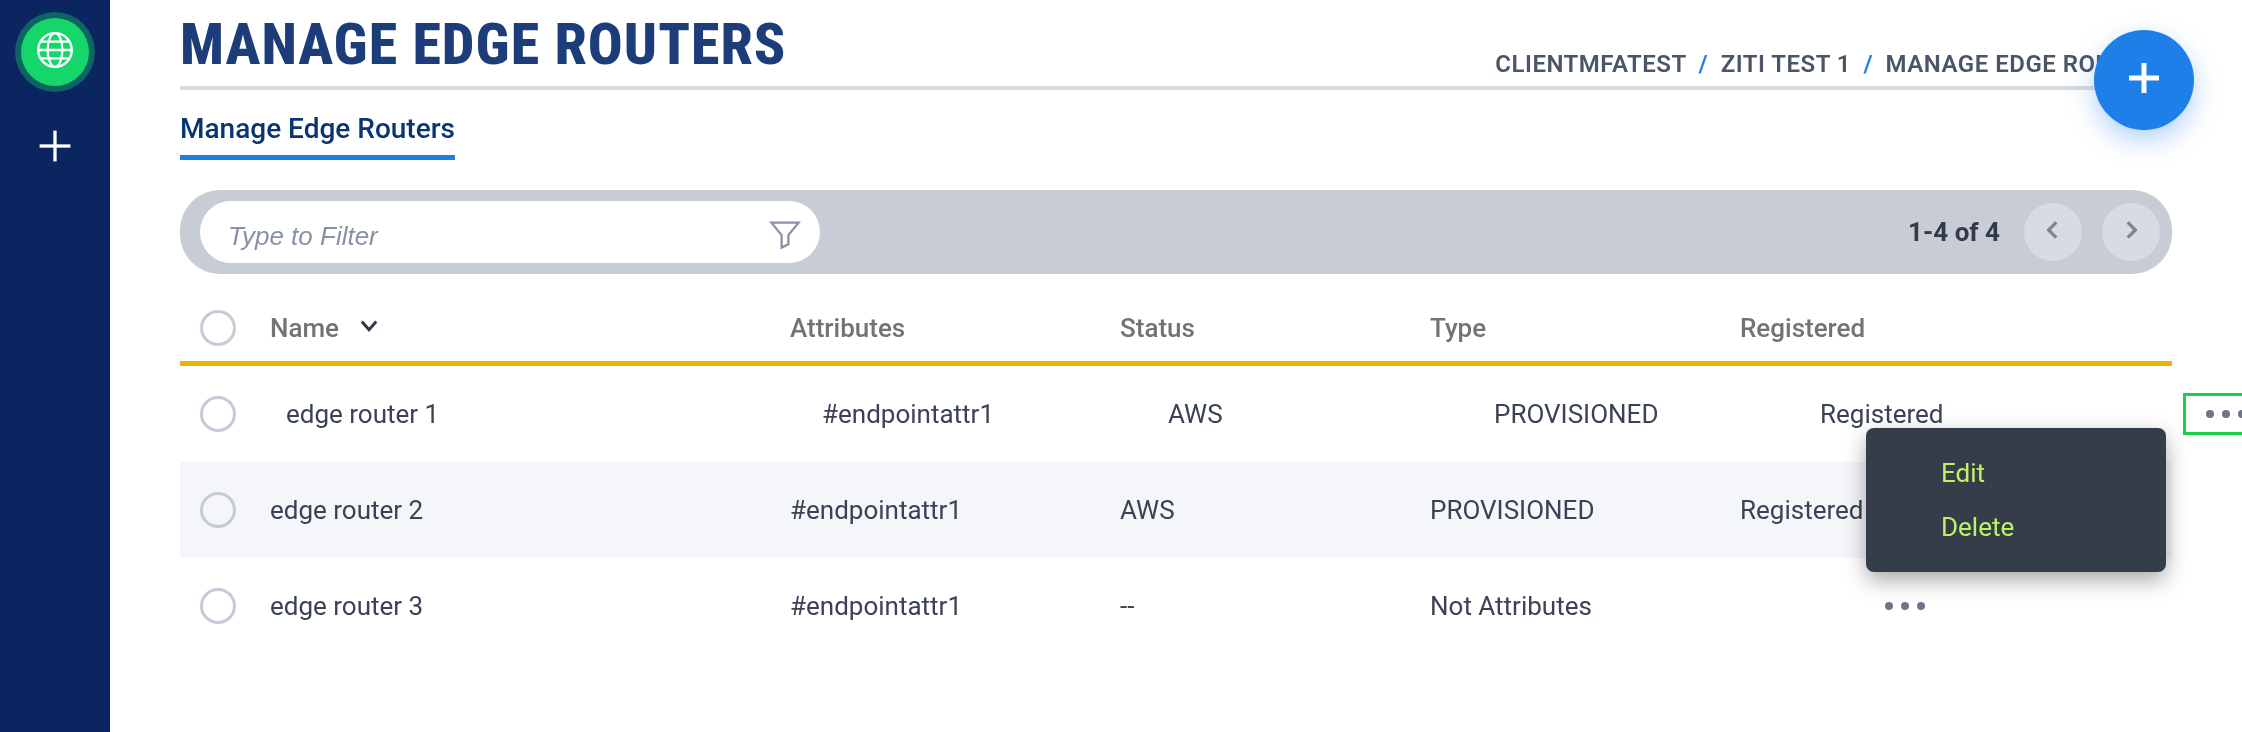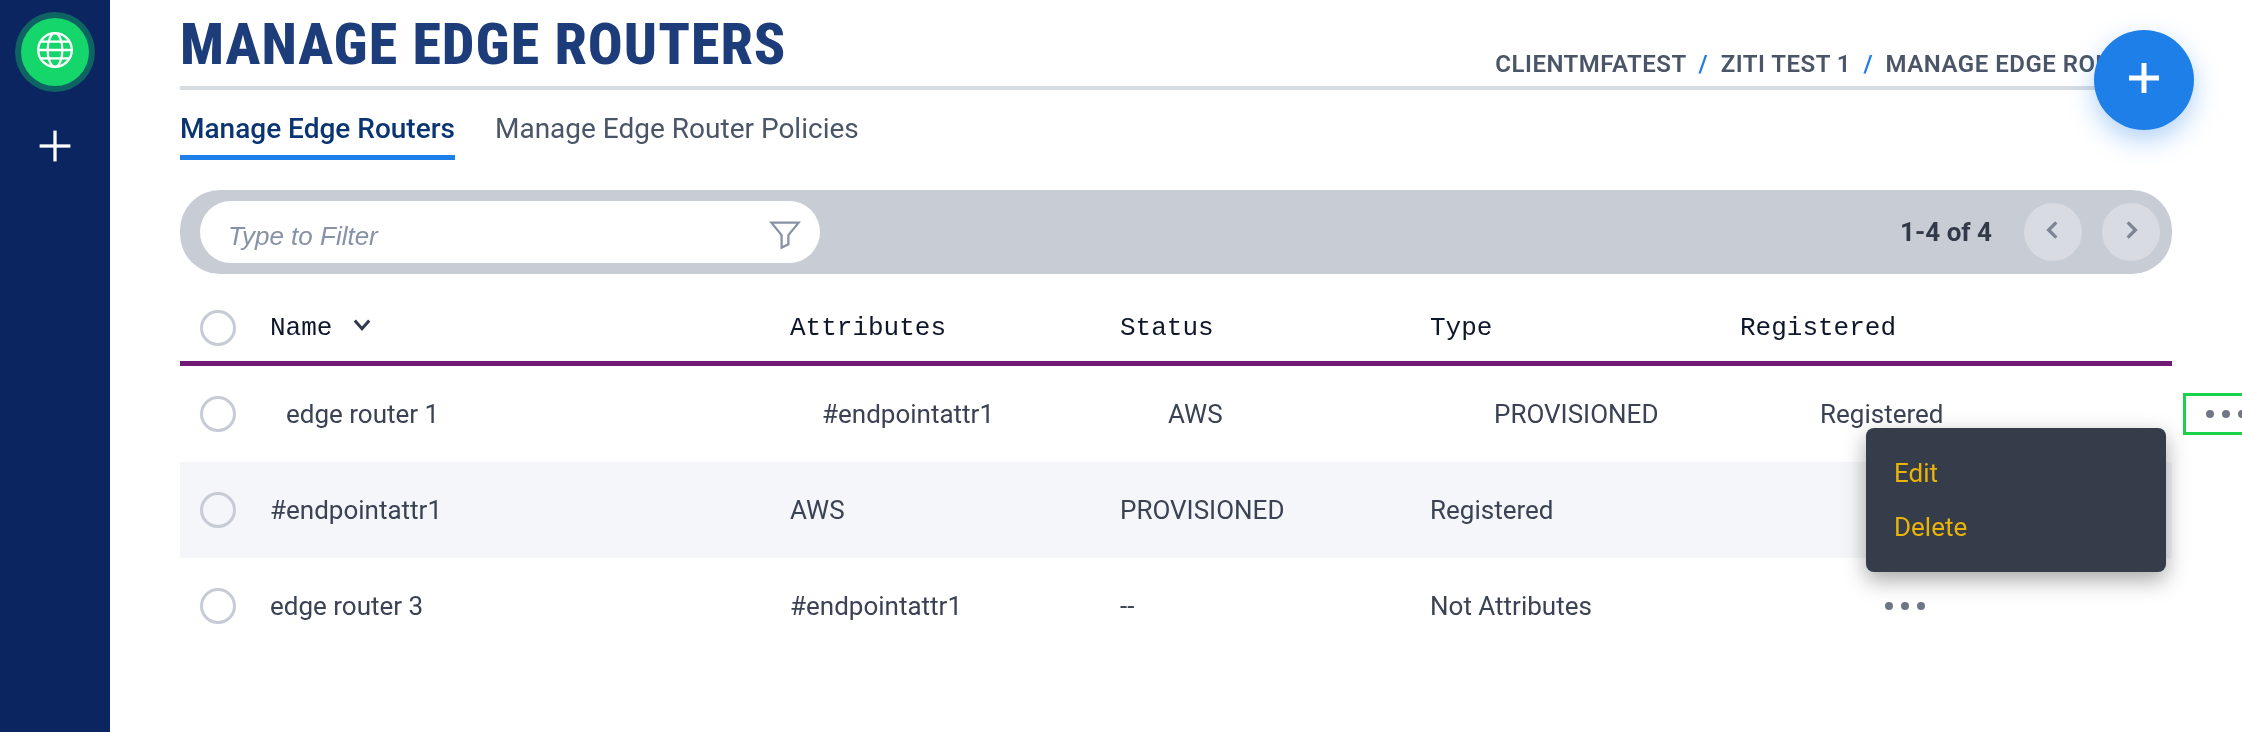--- a/index.html
+++ b/index.html
@@ -120,44 +120,43 @@
     color: #8892a6;
     background: transparent;
   }
   .filter-input::placeholder { color: #8892a6; font-style: italic; }
   .funnel-icon svg { width: 34px; height: 34px; stroke: #8892a6; fill: none; stroke-width: 2; }
   .filter-spacer { flex: 1; }
   .page-count {
     font-size: 26px;
     font-weight: 700;
     color: #323a4a;
-    margin-right: 12px;
+    margin-right: 4px;
   }
   .page-nav {
     width: 58px; height: 58px;
     border-radius: 50%;
     background: #d8dce2;
     display: flex; align-items: center; justify-content: center;
     cursor: pointer;
   }
   .page-nav svg { width: 22px; height: 22px; stroke: #7d8494; stroke-width: 3; fill: none; }
 
   .table {
     margin-top: 20px;
   }
   .thead {
     display: grid;
     grid-template-columns: 90px 520px 330px 310px 310px 330px 120px;
     align-items: center;
     height: 72px;
     font-size: 26px;
-    color: #0f172a;
+    color: #737373;
     font-weight: 500;
-    border-bottom: 5px solid #701a75;
-    font-family: Liberation Mono, monospace;
+    border-bottom: 5px solid #eab308;
   }
   .th { display: flex; align-items: center; gap: 18px; }
   .th .sort svg { width: 24px; height: 24px; stroke: #323a4a; stroke-width: 2.5; fill: none; }
 
   .row {
     display: grid;
     grid-template-columns: 90px 520px 330px 310px 310px 330px 120px;
     align-items: center;
     height: 96px;
     font-size: 26px;
@@ -193,24 +192,25 @@
     right: 6px;
     top: 62px;
     background: #353c4a;
     border-radius: 8px;
     box-shadow: 0 8px 22px rgba(0,0,0,0.35);
     width: 300px;
     padding: 18px 0;
     z-index: 20;
   }
   .context-menu .item {
-    color: #eab308;
-    font-size: 26px;
-    padding: 12px 28px;
-    cursor: pointer;
+    color: #bef264;
+    font-size: 26px;
+    padding: 12px 43px;
+    cursor: pointer;
+    margin-left: 32px;
   }
 
   .fab {
     position: absolute;
     top: 30px;
     right: 48px;
     width: 100px; height: 100px;
     border-radius: 50%;
     background: #1f7fe8;
     display: flex; align-items: center; justify-content: center;
@@ -257,21 +257,20 @@
       <span>ZITI TEST 1</span>
       <span class="sep">/</span>
       <span>MANAGE EDGE ROUTERS</span>
     </div>
   </div>
 
   <div class="hr-thin"></div>
 
   <div class="tabs">
     <div class="tab active">Manage Edge Routers</div>
-    <div class="tab">Manage Edge Router Policies</div>
   </div>
 
   <div class="filter-bar">
     <div class="filter-input-wrap">
       <input class="filter-input" placeholder="Type to Filter" style="">
       <span class="funnel-icon">
         <svg viewBox="0 0 30 30">
             <path d="M3 5 h24 l-9 11 v8 l-6 3 v-11 z"></path>
           </svg>
       </span>
@@ -337,20 +336,21 @@
       <div class="context-menu">
         <div class="item">Edit</div>
         <div class="item">Delete</div>
       </div>
     </div>
 
     <div class="row alt">
       <div>
           <div class="checkbox"></div>
         </div>
+      <div>edge router 2</div>
       <div>#endpointattr1</div>
       <div>AWS</div>
       <div>PROVISIONED</div>
       <div>Registered</div>
       <div class="dots-cell"></div>
     </div>
 
     <div class="row">
       <div>
           <div class="checkbox"></div>

